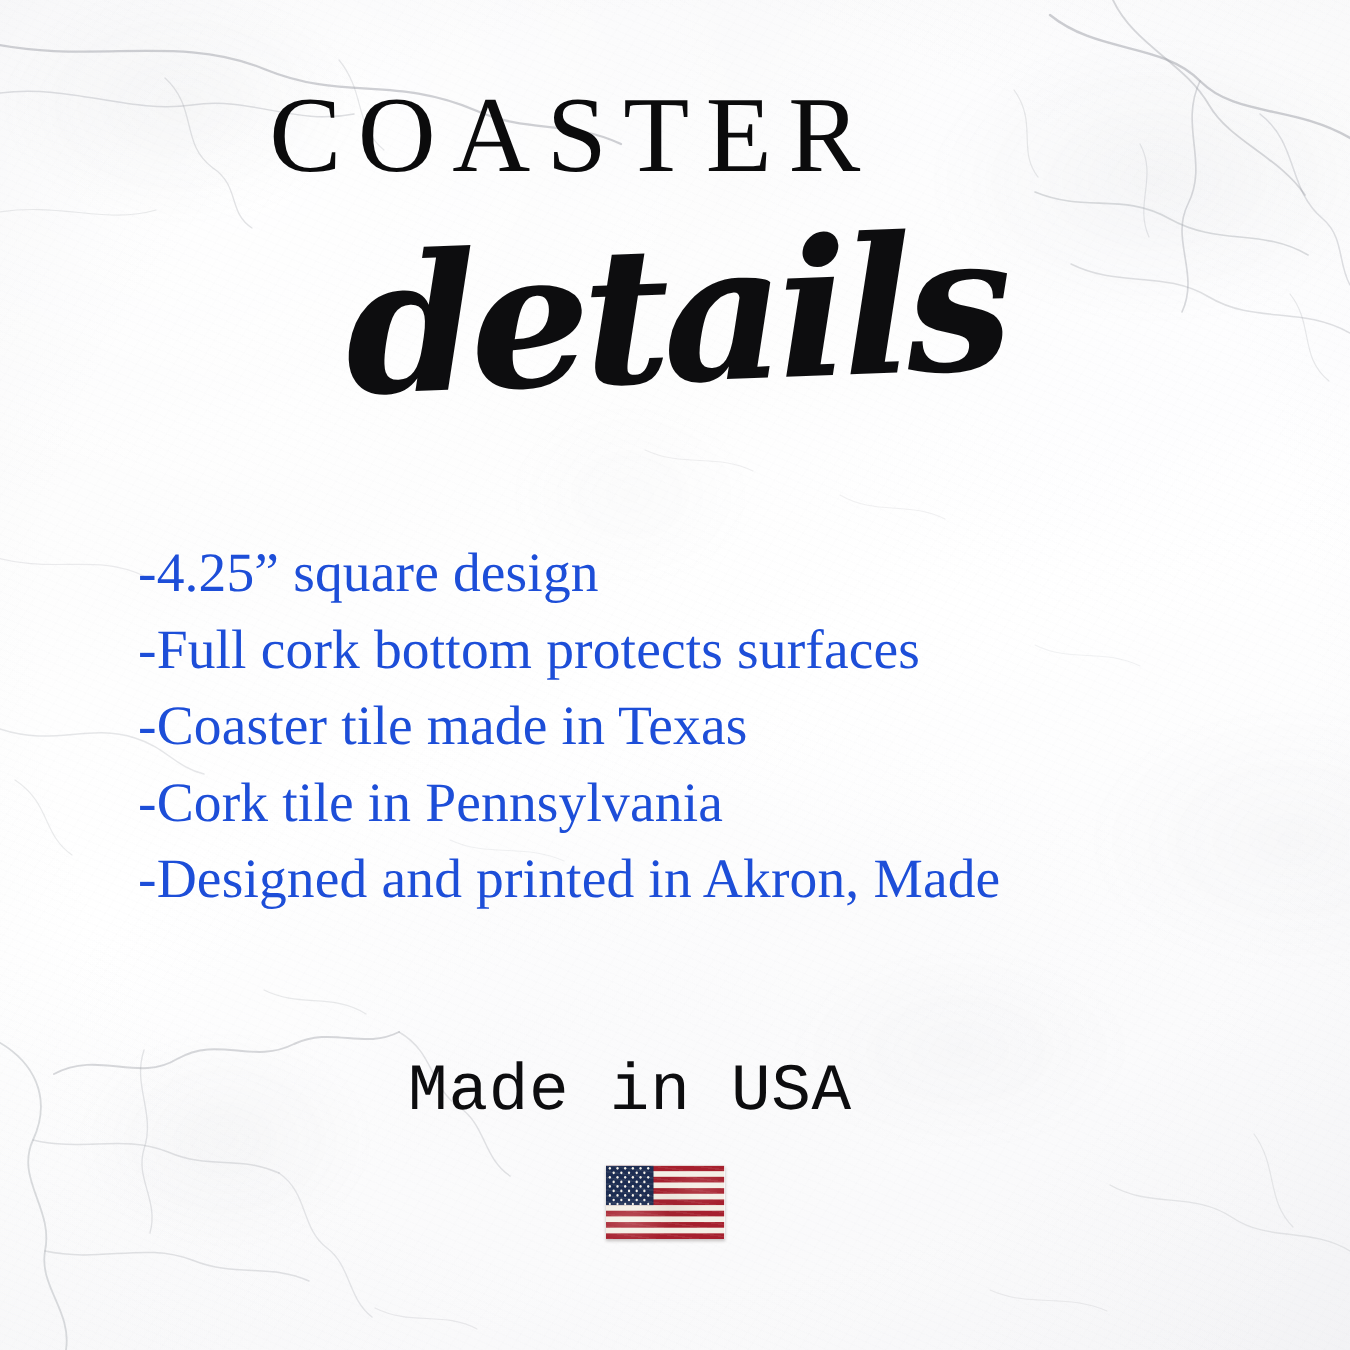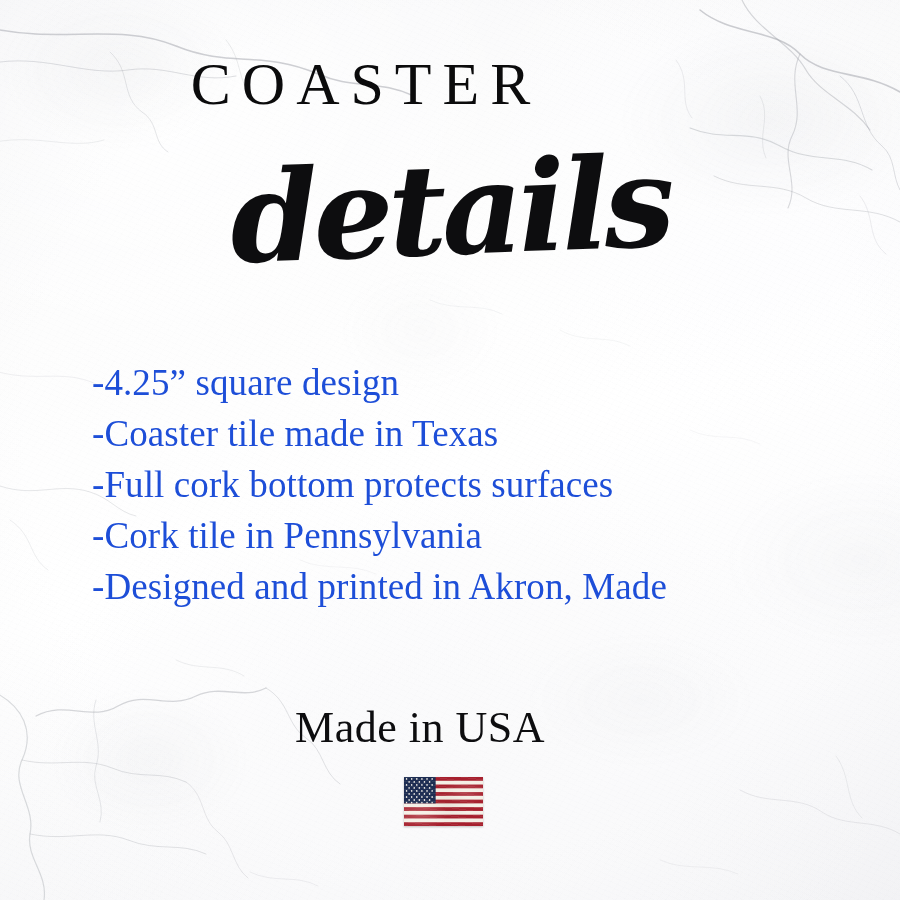--- a/index.html
+++ b/index.html
@@ -66,25 +66,25 @@
 
   
   .content {
     position: absolute;
     inset: 0;
   }
 
   .title {
     position: absolute;
     top: 54px;
-    left: 0;
+    left: 16px;
     width: 721px;
     text-align: center;
     font-family: "Liberation Serif", "DejaVu Serif", serif;
-    font-size: 60px;
+    font-size: 72px;
     line-height: 1;
     letter-spacing: 11px;
     text-indent: 11px;
     color: #0b0b0c;
     font-weight: 400;
     white-space: nowrap;
   }
 
   .script {
     position: absolute;
@@ -122,21 +122,21 @@
     white-space: nowrap;
     letter-spacing: .1px;
   }
 
   .made-in-usa {
     position: absolute;
     top: 706px;
     left: 0;
     width: 840px;
     text-align: center;
-    font-family: Liberation Serif, serif;
+    font-family: Liberation Mono, monospace;
     font-size: 44px;
     line-height: 1;
     color: #0d0d0f;
     letter-spacing: .5px;
     white-space: nowrap;
   }
 
   
   .flag {
     position: absolute;
@@ -218,22 +218,22 @@
   <div class="vignette"></div>
 
   <div class="content">
 
     <div class="title">COASTER</div>
 
     <div class="script">details</div>
 
     <ul class="detail-list">
       <li>-4.25” square design</li>
+      <li>-Full cork bottom protects surfaces</li>
       <li>-Coaster tile made in Texas</li>
-      <li>-Full cork bottom protects surfaces</li>
       <li>-Cork tile in Pennsylvania</li>
       <li>-Designed and printed in Akron, Made</li>
     </ul>
 
     <div class="made-in-usa">Made in USA</div>
 
     <div class="flag">
       <svg viewBox="0 0 247 130" preserveAspectRatio="none" aria-hidden="true">
         <rect x="0" y="0" width="247" height="130" fill="#f4efe6"></rect>
         <g fill="#a6202e">

